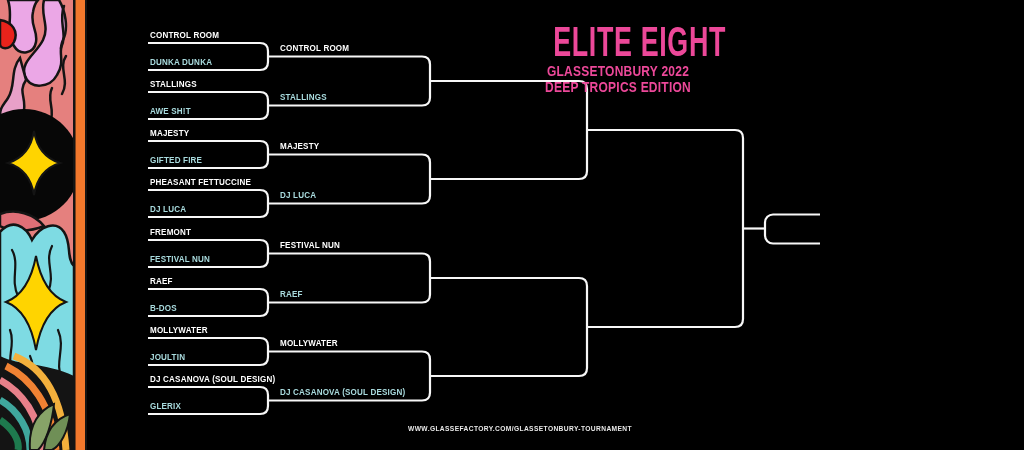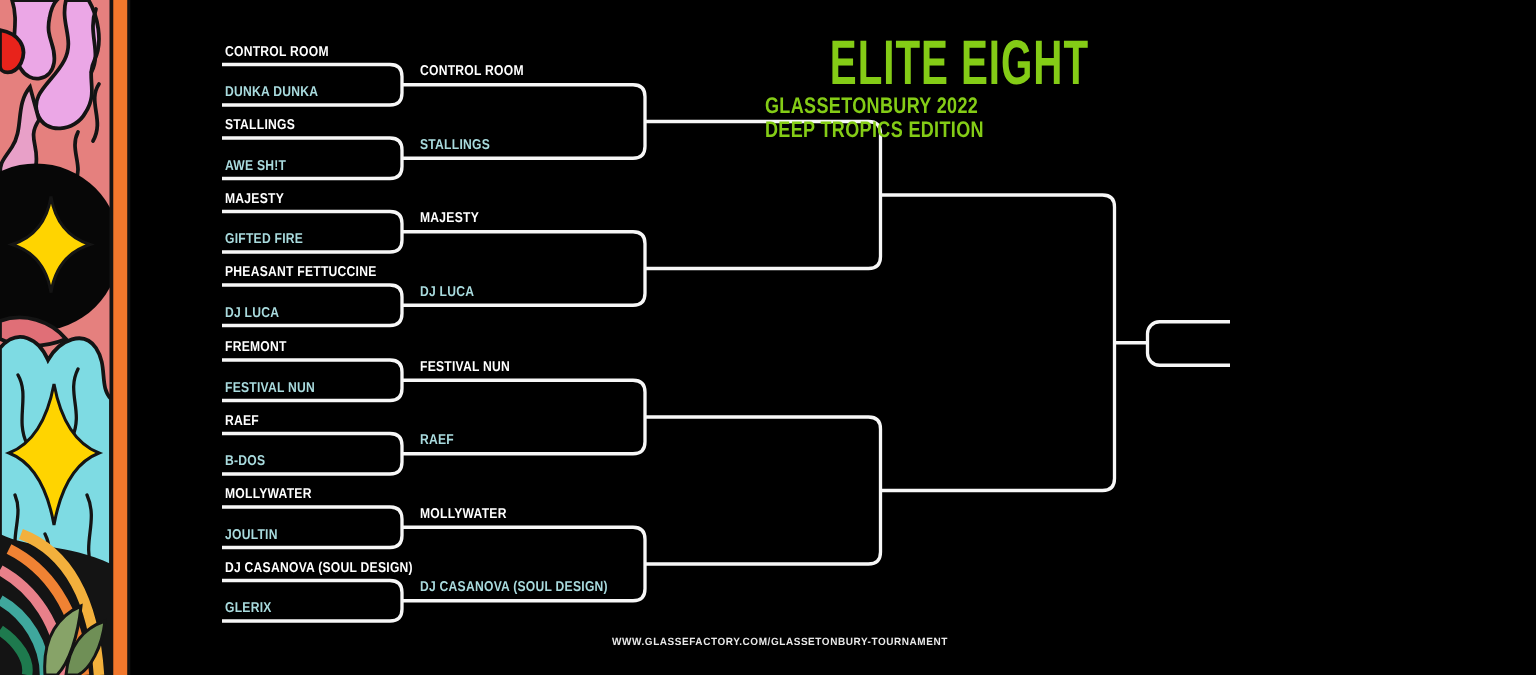--- a/index.html
+++ b/index.html
@@ -8,21 +8,21 @@
   svg{display:block;}
   .art{position:absolute;top:0;width:87px;height:450px;}
   .art-left{left:0;}
   .art-right{left:937px;transform:scaleX(-1);}
   .bracket-svg{position:absolute;left:0;top:0;width:1024px;height:450px;}
   .team{position:absolute;left:150px;color:#ffffff;font-size:9.5px;font-weight:700;
         letter-spacing:.2px;white-space:nowrap;transform:scaleX(.85);transform-origin:left top;
         line-height:11px;}
   .team.r2{left:280px;}
   .team.teal{color:#a9dbde;}
-  .title-block{position:absolute;top:22px;right:94px;text-align:left;color:#84cc16;}
+  .title-block{position:absolute;top:22px;right:94px;text-align:center;color:#ec4899;}
   .title-main{font-size:42px;font-weight:700;letter-spacing:1px;line-height:40px;
               transform:scaleX(.64);transform-origin:right top;white-space:nowrap;}
   .title-sub{font-size:15px;font-weight:700;line-height:15px;letter-spacing:.3px;
              transform:scaleX(.8);transform-origin:right top;white-space:nowrap;margin-top:1px;}
   .title-sub:first-of-type{margin-top:7px;}
   .footer-url{position:absolute;left:360px;top:425px;width:320px;text-align:center;color:#e9e9e9;
               font-size:7px;font-weight:700;letter-spacing:.4px;transform:scaleX(.95);
               transform-origin:center top;white-space:nowrap;}
   .badge-svg{position:absolute;left:845px;top:344px;width:96px;height:96px;}
 </style>

